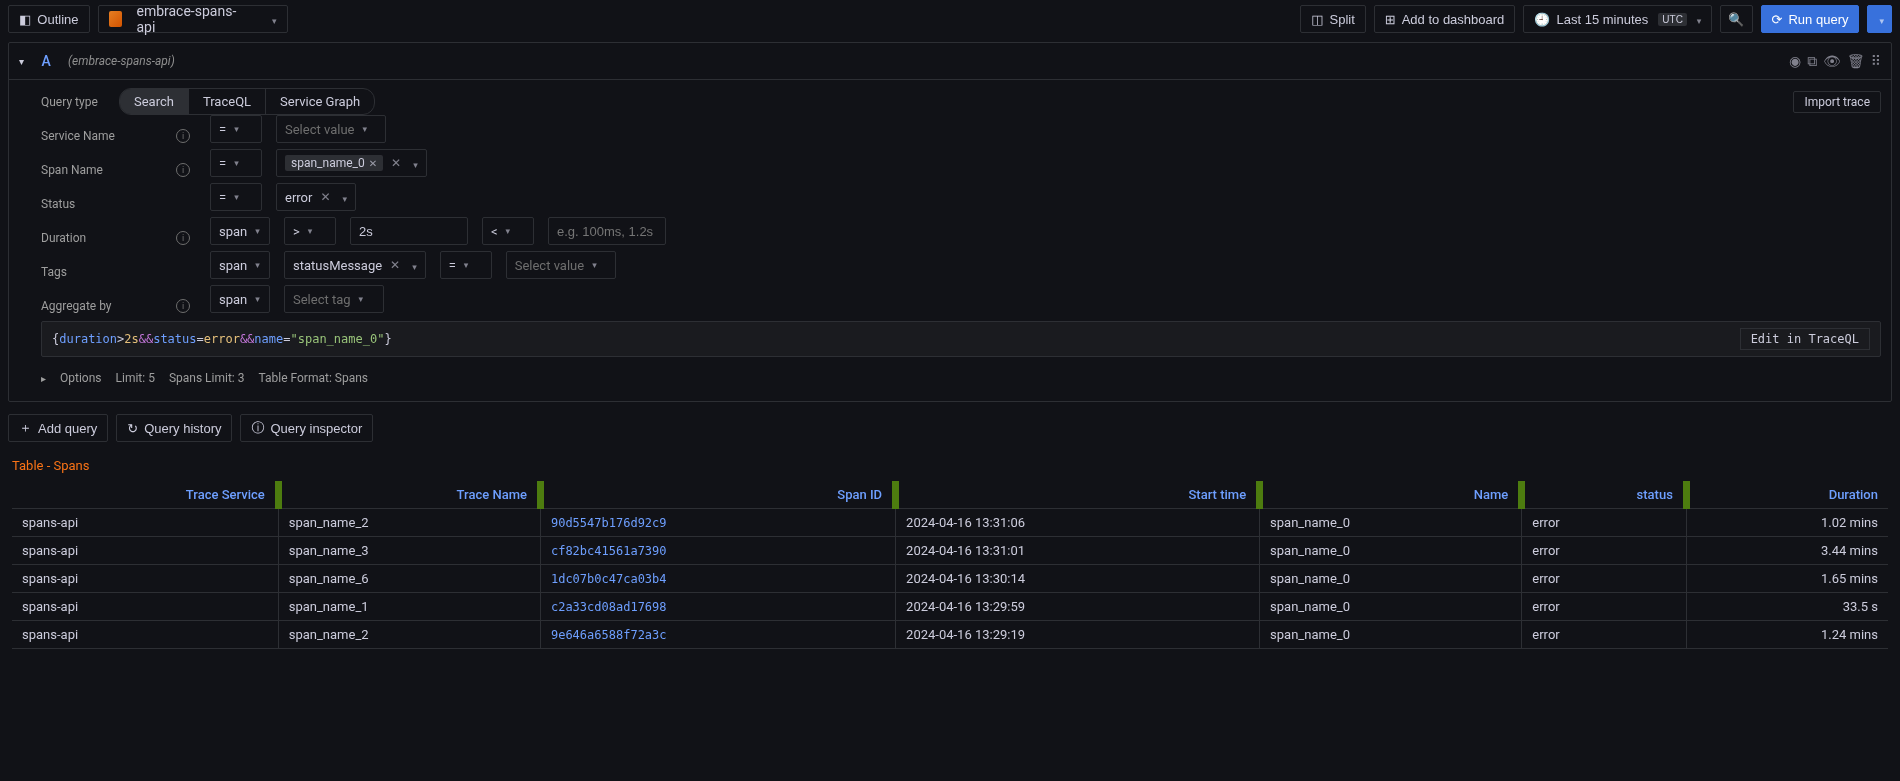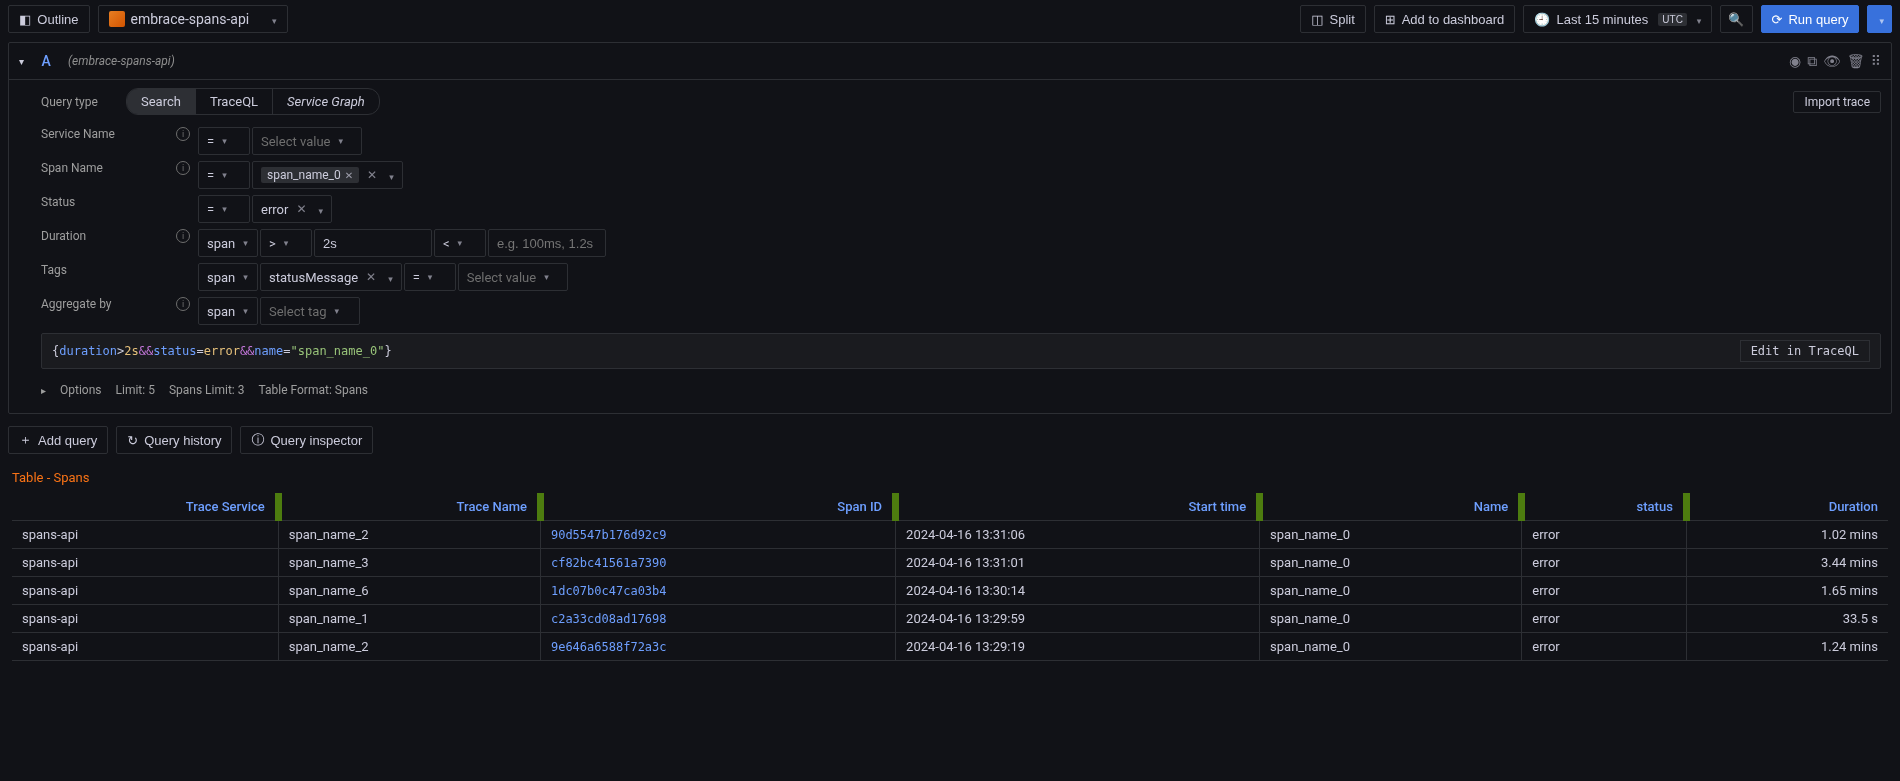--- a/index.html
+++ b/index.html
@@ -40,21 +40,21 @@
       background: #3871dc;
       border-color: #3871dc;
       color: #fff;
     }
     .btn-icon {
       padding: 5px 7px;
     }
     .datasource-picker {
       display: flex;
       align-items: center;
-      gap: 6px;
+      gap: 14px;
       padding: 4px 10px;
       border: 1px solid #2d2f34;
       border-radius: 2px;
       height: 28px;
       width: 190px;
     }
     .tempo-logo {
       width: 16px;
       height: 16px;
       background: linear-gradient(135deg, #e67e22 0%, #d35400 100%);
@@ -90,48 +90,48 @@
     .query-header-actions {
       display: flex;
       gap: 6px;
     }
     .query-body {
       padding: 8px 10px 10px 32px;
     }
     .query-type-row {
       display: flex;
       align-items: center;
-      gap: 25px;
-      margin-bottom: 12px;
+      gap: 18px;
+      margin-bottom: 0;
     }
     .query-type-label {
       font-size: 12px;
       color: #9e9e9e;
       width: 60px;
     }
     .segmented {
       display: flex;
       border: 1px solid #2d2f34;
       border-radius: 12px;
       overflow: hidden;
     }
     .segmented-item {
       padding: 5px 14px;
       font-size: 13px;
       cursor: pointer;
       border-right: 1px solid #2d2f34;
     }
-    .segmented-item:last-child { border-right: none; font-style: italic; }
+    .segmented-item:last-child { border-right: none; }
     .segmented-item.active {
       background: #2d2f34;
     }
     .filter-row {
       display: flex;
-      align-items: flex-start;
-      gap: 2px;
+      align-items: flex-end;
+      gap: 14px;
       margin-bottom: 6px;
     }
     .filter-label {
       font-size: 12px;
       color: #9e9e9e;
       width: 155px;
       display: flex;
       align-items: center;
       justify-content: space-between;
       padding-right: 6px;

